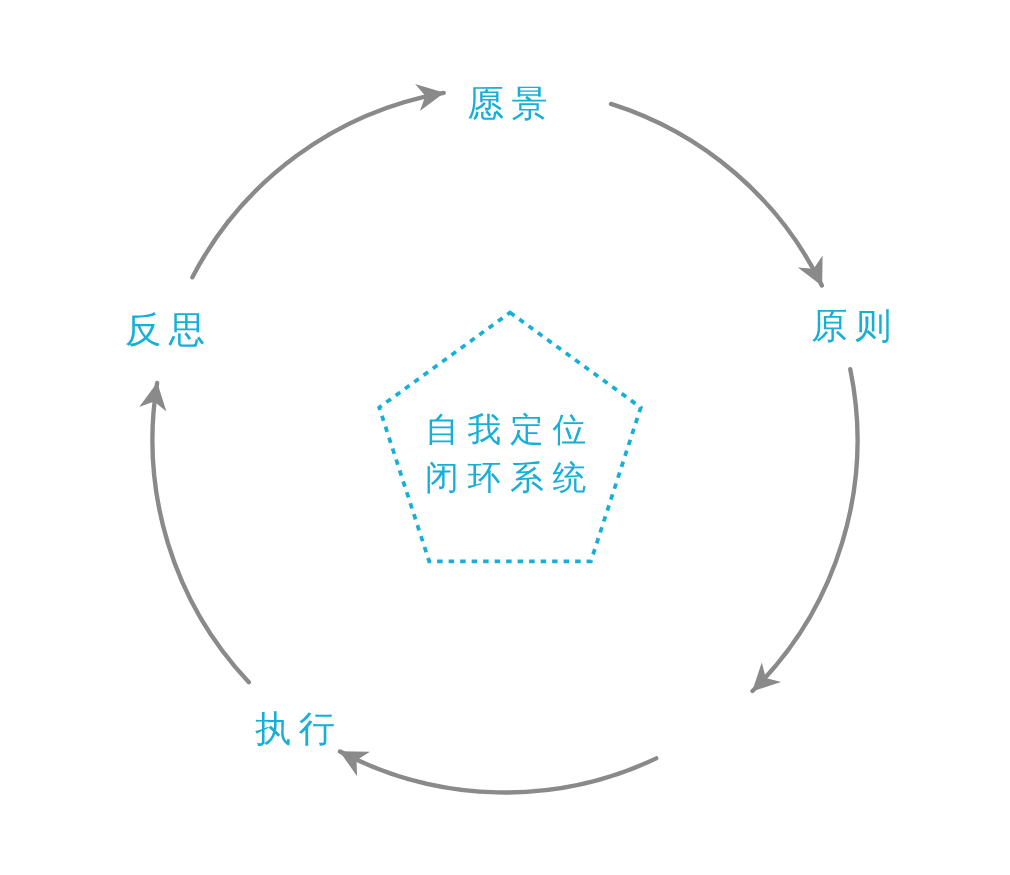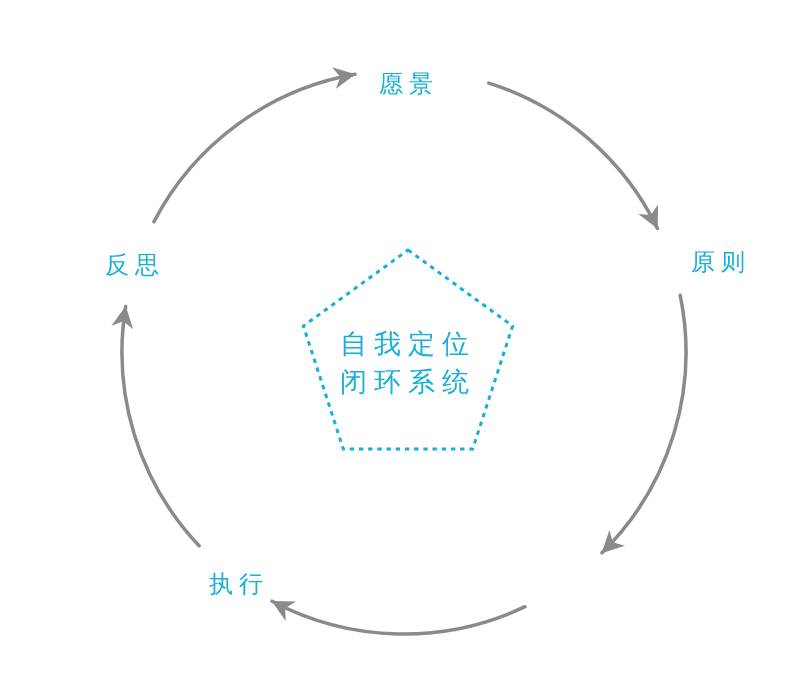--- a/index.html
+++ b/index.html
@@ -45,29 +45,29 @@
     fill: var(--color-accent);
     font-family: "Liberation Sans", sans-serif;
     font-size: 27px;
     letter-spacing: 7px;
     text-anchor: middle;
   }
   .node-label {
     position: absolute;
     transform: translate(-50%, -50%);
     color: var(--color-accent);
-    font-size: 24px;
+    font-size: 29px;
     font-weight: 400;
     letter-spacing: 6px;
     white-space: nowrap;
     line-height: 1;
     padding-left: 6px; 
   }
   .pos-vision     { left: 406px; top:  84px; }
-  .pos-principles { left: 681px; top: 262px; margin-left: 37px; }
+  .pos-principles { left: 681px; top: 262px; }
   .pos-plan       { left: 574px; top: 584px; }
   .pos-execute    { left: 236px; top: 584px; }
   .pos-reflect    { left: 132px; top: 265px; }
 </style>
 </head>
 <body>
 
 <div class="canvas">
 
   <svg class="diagram-svg" id="diagram-svg" viewBox="0 0 808 700" xmlns="http://www.w3.org/2000/svg">

